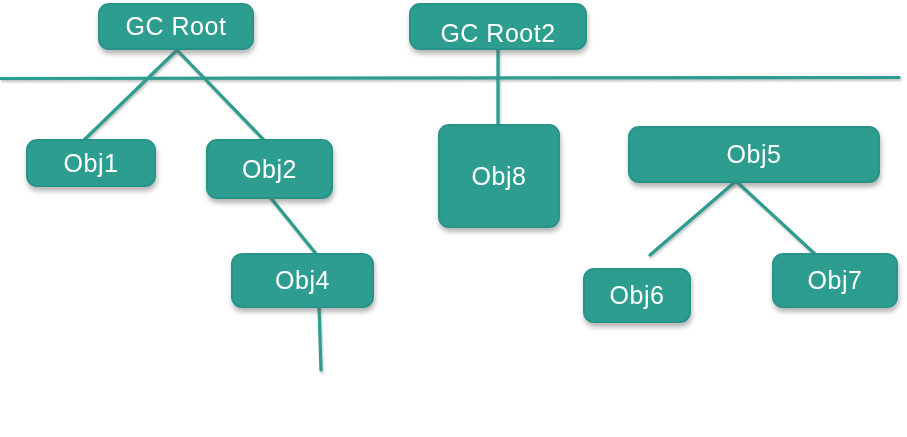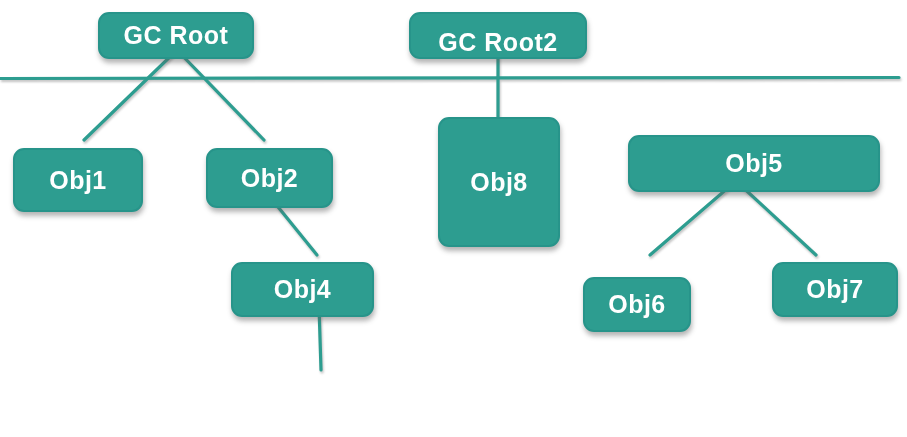--- a/index.html
+++ b/index.html
@@ -26,30 +26,29 @@
     position: absolute;
     display: flex;
     align-items: center;
     justify-content: center;
     box-sizing: border-box;
     background: var(--node-fill, #2D9D90);
     border: 2px solid var(--node-border, #27948A);
     border-radius: 11px;
     color: var(--node-text, #ffffff);
     font-size: 25px;
-    font-weight: bold;
+    font-weight: normal;
     letter-spacing: 0.5px;
     box-shadow: 1px 4px 5px rgba(90,90,90,0.45);
-    margin-top: 9px;
   }
   .n-gc-root  { left: 98px;  top: 3px;   width: 156px; height: 47px; }
   .n-gc-root2 { left: 409px; top: 3px;   width: 178px; height: 47px; align-items: flex-end; }
-  .n-obj1     { left: 13px;  top: 139px; width: 130px; height: 64px; }
+  .n-obj1     { left: 26px;  top: 139px; width: 130px; height: 48px; }
   .n-obj2     { left: 206px; top: 139px; width: 127px; height: 60px; }
-  .n-obj8     { left: 438px; top: 108px; width: 122px; height: 130px; }
+  .n-obj8     { left: 438px; top: 124px; width: 122px; height: 104px; }
   .n-obj5     { left: 628px; top: 126px; width: 252px; height: 57px; }
   .n-obj4     { left: 231px; top: 253px; width: 143px; height: 55px; }
   .n-obj6     { left: 583px; top: 268px; width: 108px; height: 55px; }
   .n-obj7     { left: 772px; top: 253px; width: 126px; height: 55px; }
   .n-obj3     { left: 233px; top: 368px; width: 175px; height: 55px; }
 </style>
 </head>
 <body>
 
 <div class="canvas">

